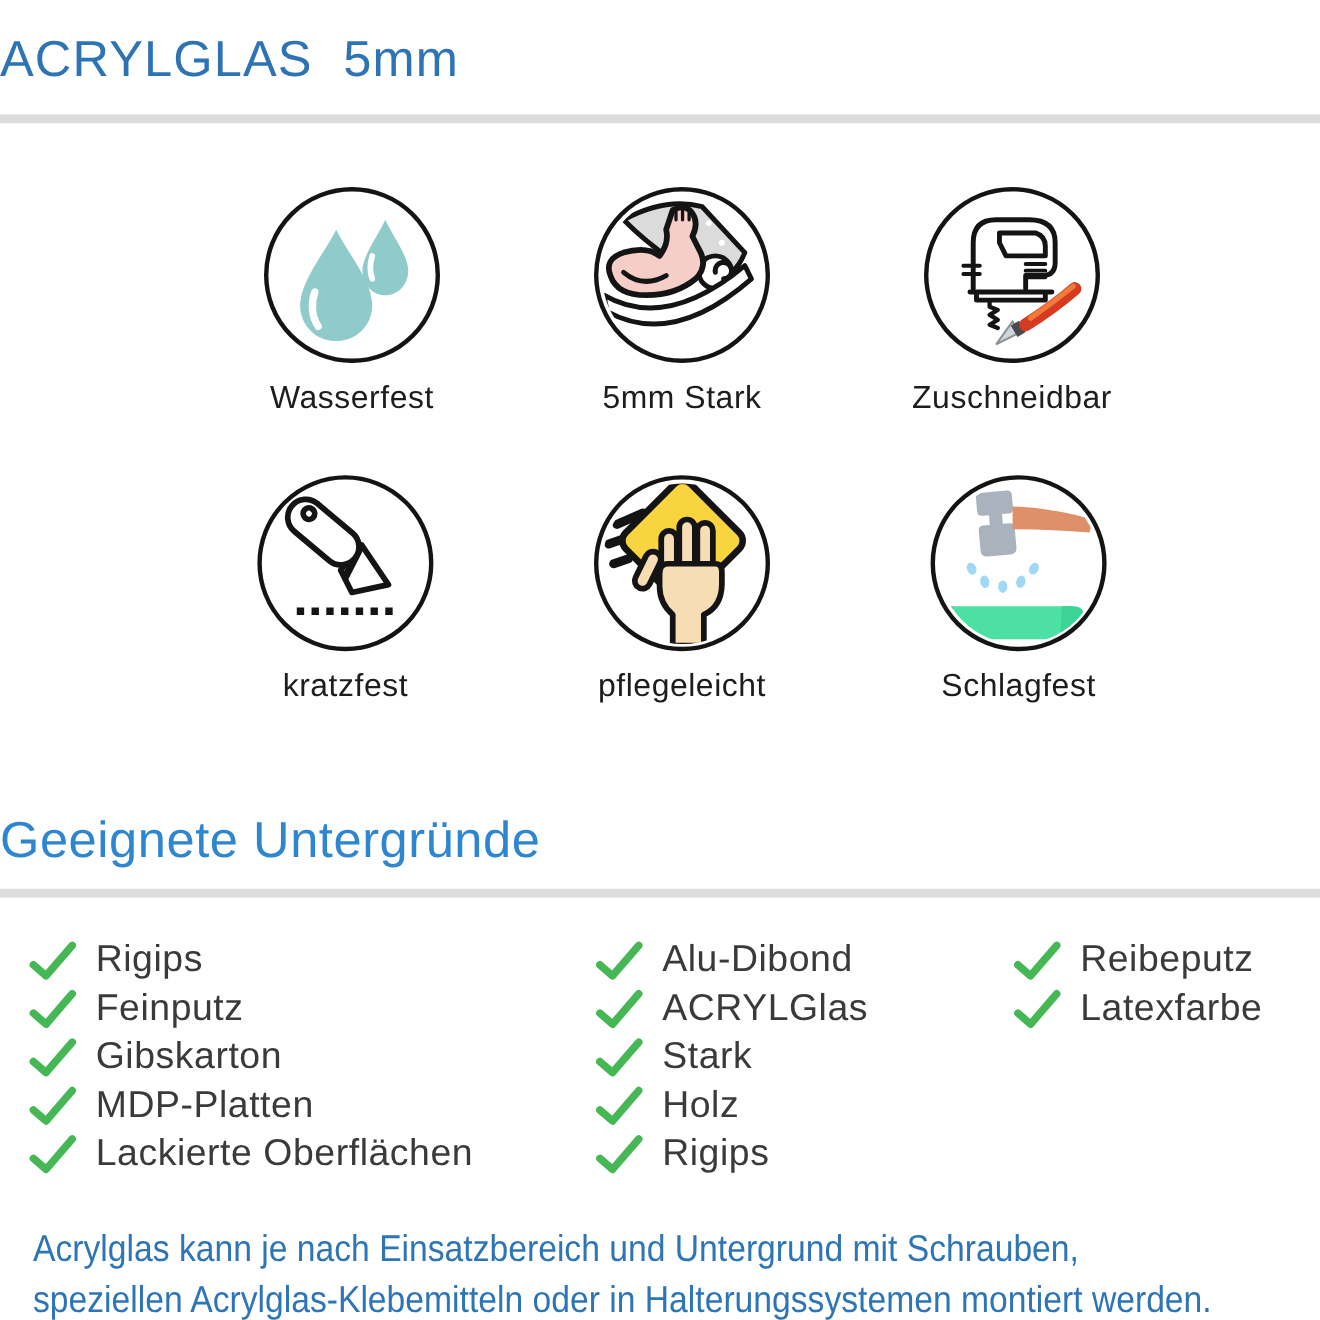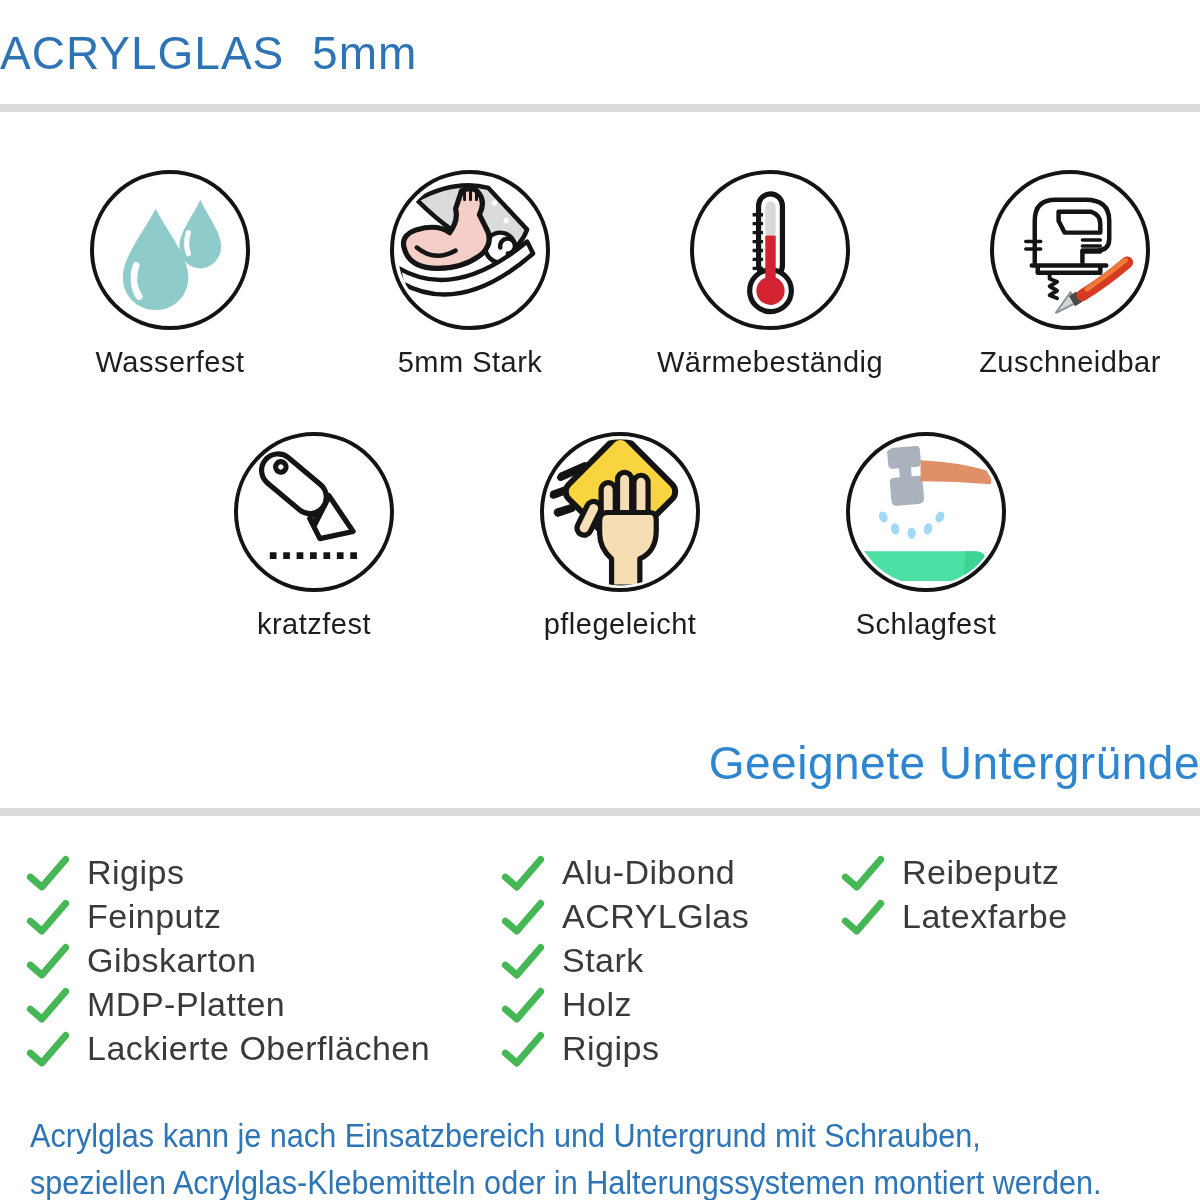--- a/index.html
+++ b/index.html
@@ -19,24 +19,24 @@
   #row2{top:432px;}
   .feat{width:300px;display:flex;flex-direction:column;align-items:center;}
   #row2 .feat{width:306px;}
   .circle{
     width:160px;height:160px;box-sizing:border-box;border:4.5px solid #141414;
     border-radius:50%;background:#fff;display:flex;align-items:center;justify-content:center;
   }
   .circle svg{width:149px;height:149px;display:block;}
   .feat-label{margin-top:16px;font-size:29px;color:#1d1d1d;letter-spacing:0.5px;white-space:nowrap;}
   .heading2{
-    position:absolute;top:736px;left:0;width:100%;text-align:right;
+    position:absolute;top:736px;left:0;width:100%;text-align:left;
     font-size:46px;color:var(--heading_blue,#2e86d0);letter-spacing:0.5px;
   }
-  .surfaces{position:absolute;top:850px;left:25px;display:flex;}
+  .surfaces{position:absolute;top:850px;left:25px;display:flex;gap:40px;}
   .surf-col{display:flex;flex-direction:column;}
   .surf-col.c1{width:475px;}
   .surf-col.c2{width:340px;justify-content:center;}
   .check-item{display:flex;align-items:center;height:44px;}
   .check-item svg{width:46px;height:37px;flex:none;margin-right:16px;}
   .check-item span{font-size:34px;color:#3a3a3a;letter-spacing:0.5px;white-space:nowrap;}
   .footer{
     position:absolute;top:1112px;left:30px;width:1320px;
     font-size:34px;line-height:47px;color:var(--footer_blue,#2e75b6);
     transform:scaleX(0.9);transform-origin:left top;white-space:nowrap;
@@ -81,33 +81,20 @@
           <path class="ol" d="M2,62 Q40,84 88,44 L92,52 Q44,94 4,72 Z" fill="#fff" stroke-width="3"></path>
           <path class="ol" d="M44,10 Q52,6 56,12 Q60,18 56,26 L60,34 Q66,44 58,52 Q46,62 28,62 Q10,62 6,50 Q2,40 14,36 Q28,32 36,38 Q42,30 40,22 Z" fill="#f5cfc7" stroke-width="3.5"></path>
           <path class="ol" d="M46,10 v6 M50,9 v7 M54,10 v6" stroke-width="2" fill="none"></path>
           <path class="ol" d="M14,48 q12,10 26,2" fill="none" stroke-width="3"></path>
         </g>
       </svg>
     </div>
     <div class="feat-label">5mm Stark</div>
   </div>
 
-  <div class="feat">
-    <div class="circle">
-      <svg viewBox="0 0 100 100">
-        <rect x="42" y="12" width="16" height="56" rx="8" fill="#fff" stroke="#141414" stroke-width="3.5"></rect>
-        <circle cx="50" cy="77" r="14" fill="#fff" stroke="#141414" stroke-width="3.5"></circle>
-        <rect x="46.5" y="17" width="7" height="24" rx="3.5" fill="#d9d9d9"></rect>
-        <rect x="46.5" y="40" width="7" height="38" fill="#d42330"></rect>
-        <circle cx="50" cy="77" r="9.5" fill="#d42330"></circle>
-        <path d="M38,26 h7 M38,32 h7 M38,38 h7 M38,44 h7 M38,50 h7 M38,56 h7 M38,62 h7" stroke="#141414" stroke-width="2.2"></path>
-      </svg>
-    </div>
-    <div class="feat-label">Wärmebeständig</div>
-  </div>
 
   <div class="feat">
     <div class="circle">
       <svg viewBox="0 0 100 100">
         <g stroke="#141414" stroke-width="3" fill="none" stroke-linejoin="round" stroke-linecap="round">
           <path d="M26,58 V30 Q26,16 40,16 H60 Q76,16 76,30 V42 Q76,50 68,50 H58 V58"></path>
           <path d="M42,24 L64,24 Q70,26 70,32 L70,38 L46,38 L42,30 Z" fill="#fff"></path>
           <path d="M58,43 h12 M58,47 h12 M58,51 h12" stroke-width="2.4"></path>
           <path d="M20,44 h10 M20,49 h10" stroke-width="2.4"></path>
           <path d="M24,60 H74 M28,60 v5 h42 v-5"></path>

